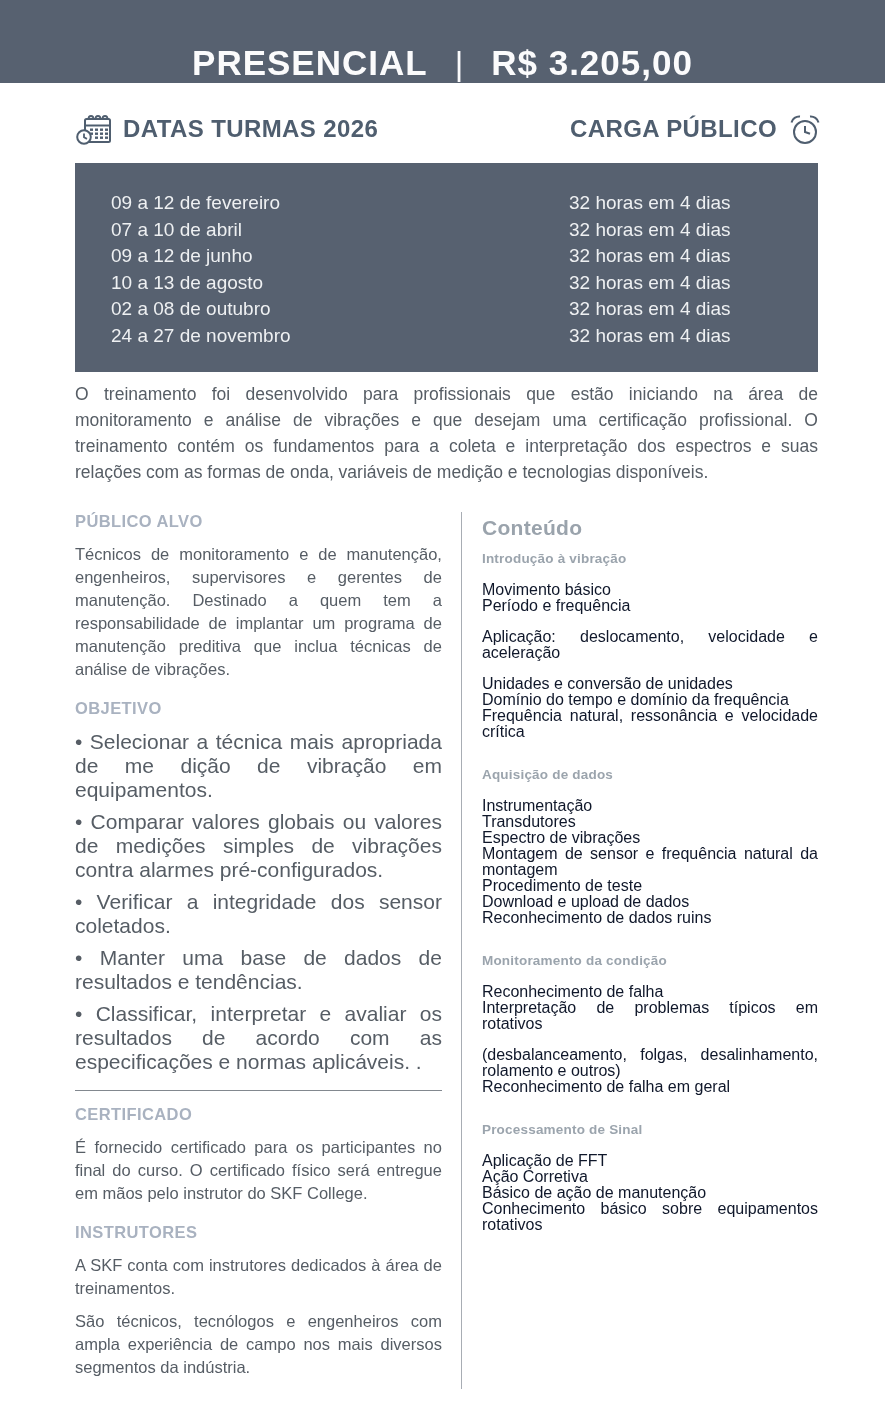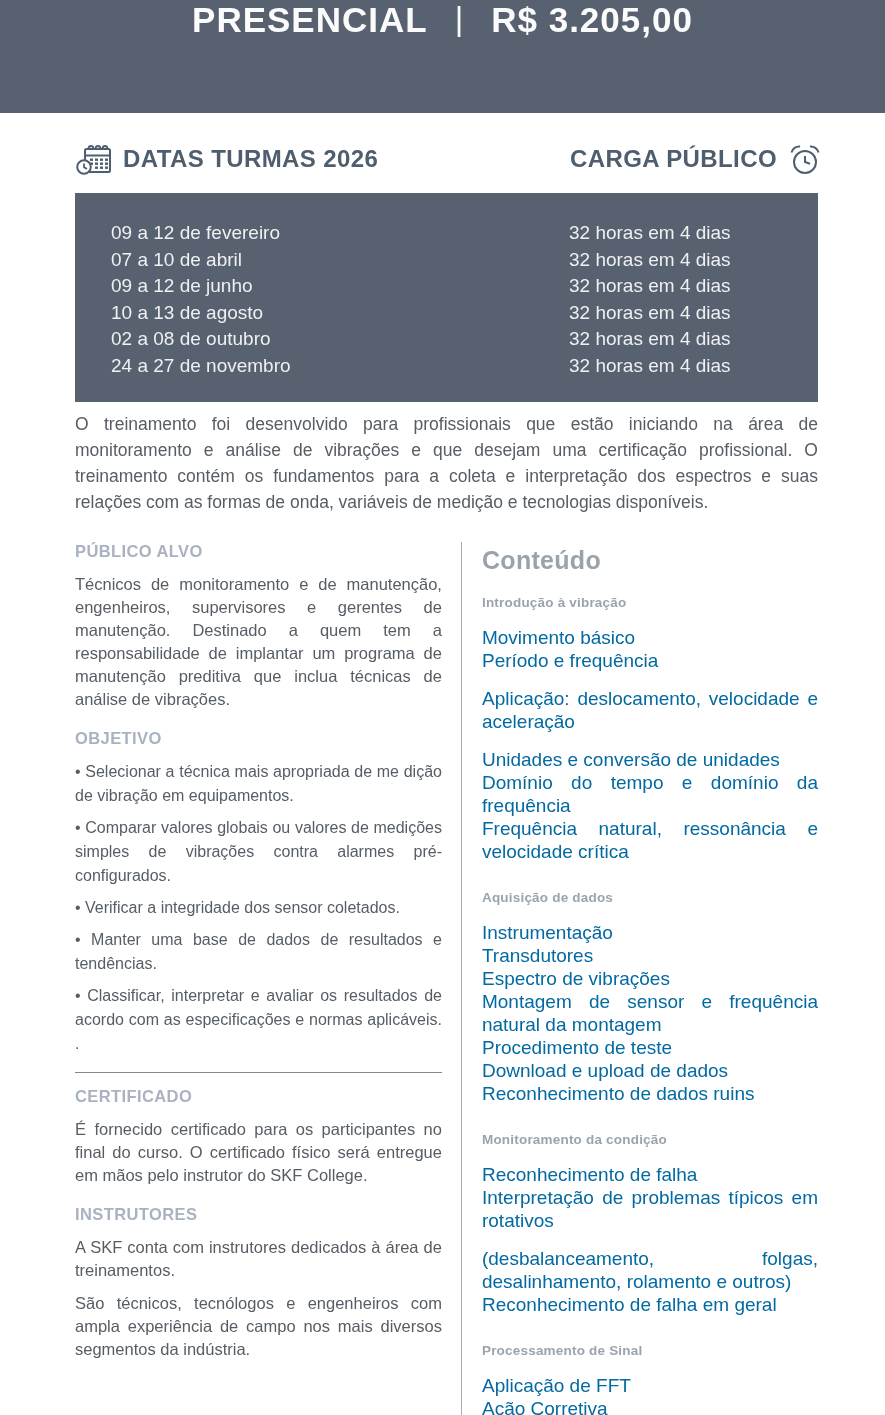--- a/index.html
+++ b/index.html
@@ -5,24 +5,24 @@
   html, body { margin: 0; padding: 0; }
   body {
     width: 885px; height: 1415px;
     background: #ffffff;
     font-family: "Liberation Sans", sans-serif;
     overflow: hidden;
     position: relative;
   }
   
   .header {
-    height: 113px;
+    height: 83px;
     background: #576170;
     display: flex;
-    align-items: flex-start;
+    align-items: flex-end;
     justify-content: center;
   }
   .header .t {
     color: #fbfbfc;
     font-size: 35px;
     font-weight: bold;
     letter-spacing: 1px;
   }
   .header .sep { margin: 0 27px; font-weight: normal; font-size: 33px; }
 
@@ -86,52 +86,52 @@
   .col-left .mt { margin-top: 18px; }
   .body-par {
     margin: 0 0 10px;
     font-size: 16.5px;
     line-height: 23px;
     color: #565d65;
     text-align: justify;
   }
   .bullet-par {
     margin: 0 0 8px;
-    font-size: 16px;
+    font-size: 21px;
     line-height: 24px;
     color: #565d65;
     text-align: justify;
   }
   .rule {
     border: none;
     border-top: 1px solid #82888f;
     margin: 16px 0 14px;
   }
 
   
   .content-title {
-    margin: 4px 0 20px;
-    font-size: 25px;
+    margin: 4px 0 11px;
+    font-size: 21px;
     font-weight: bold;
     letter-spacing: 0.3px;
     color: #9aa3ac;
   }
   .group { margin-bottom: 27px; }
   .group-title {
     margin: 0 0 16px;
     font-size: 13.5px;
     font-weight: bold;
     letter-spacing: 0.2px;
     color: #9ba4ad;
   }
   .group-par {
     margin: 0 0 15px;
-    font-size: 19px;
-    line-height: 23px;
-    color: #0369a1;
+    font-size: 16px;
+    line-height: 16px;
+    color: #0f172a;
     white-space: pre-line;
     text-align: justify;
   }
   .group-par:last-child { margin-bottom: 0; }
 </style>
 </head>
 <body>
 
 <header class="header">
   <span class="t">PRESENCIAL</span>

